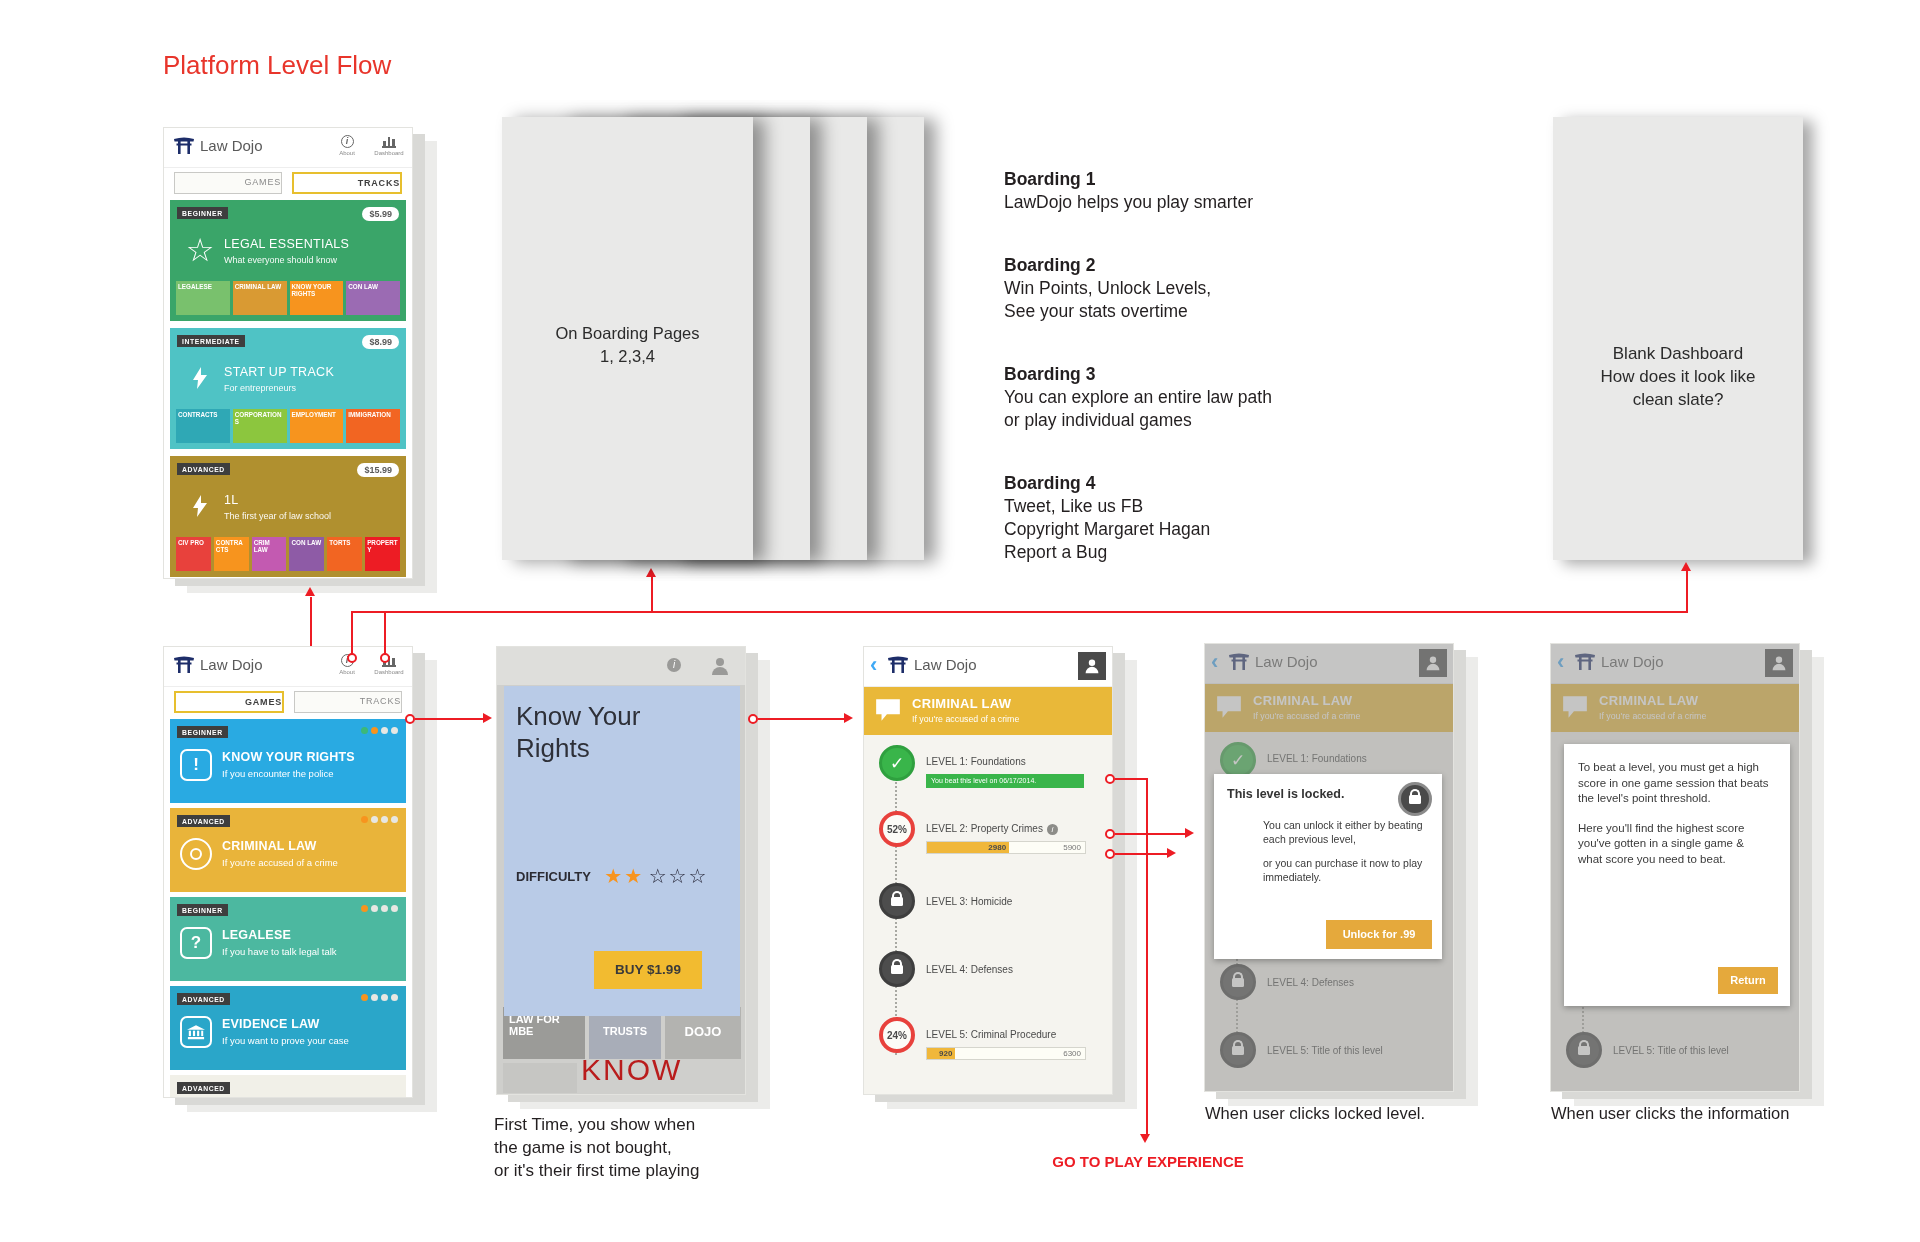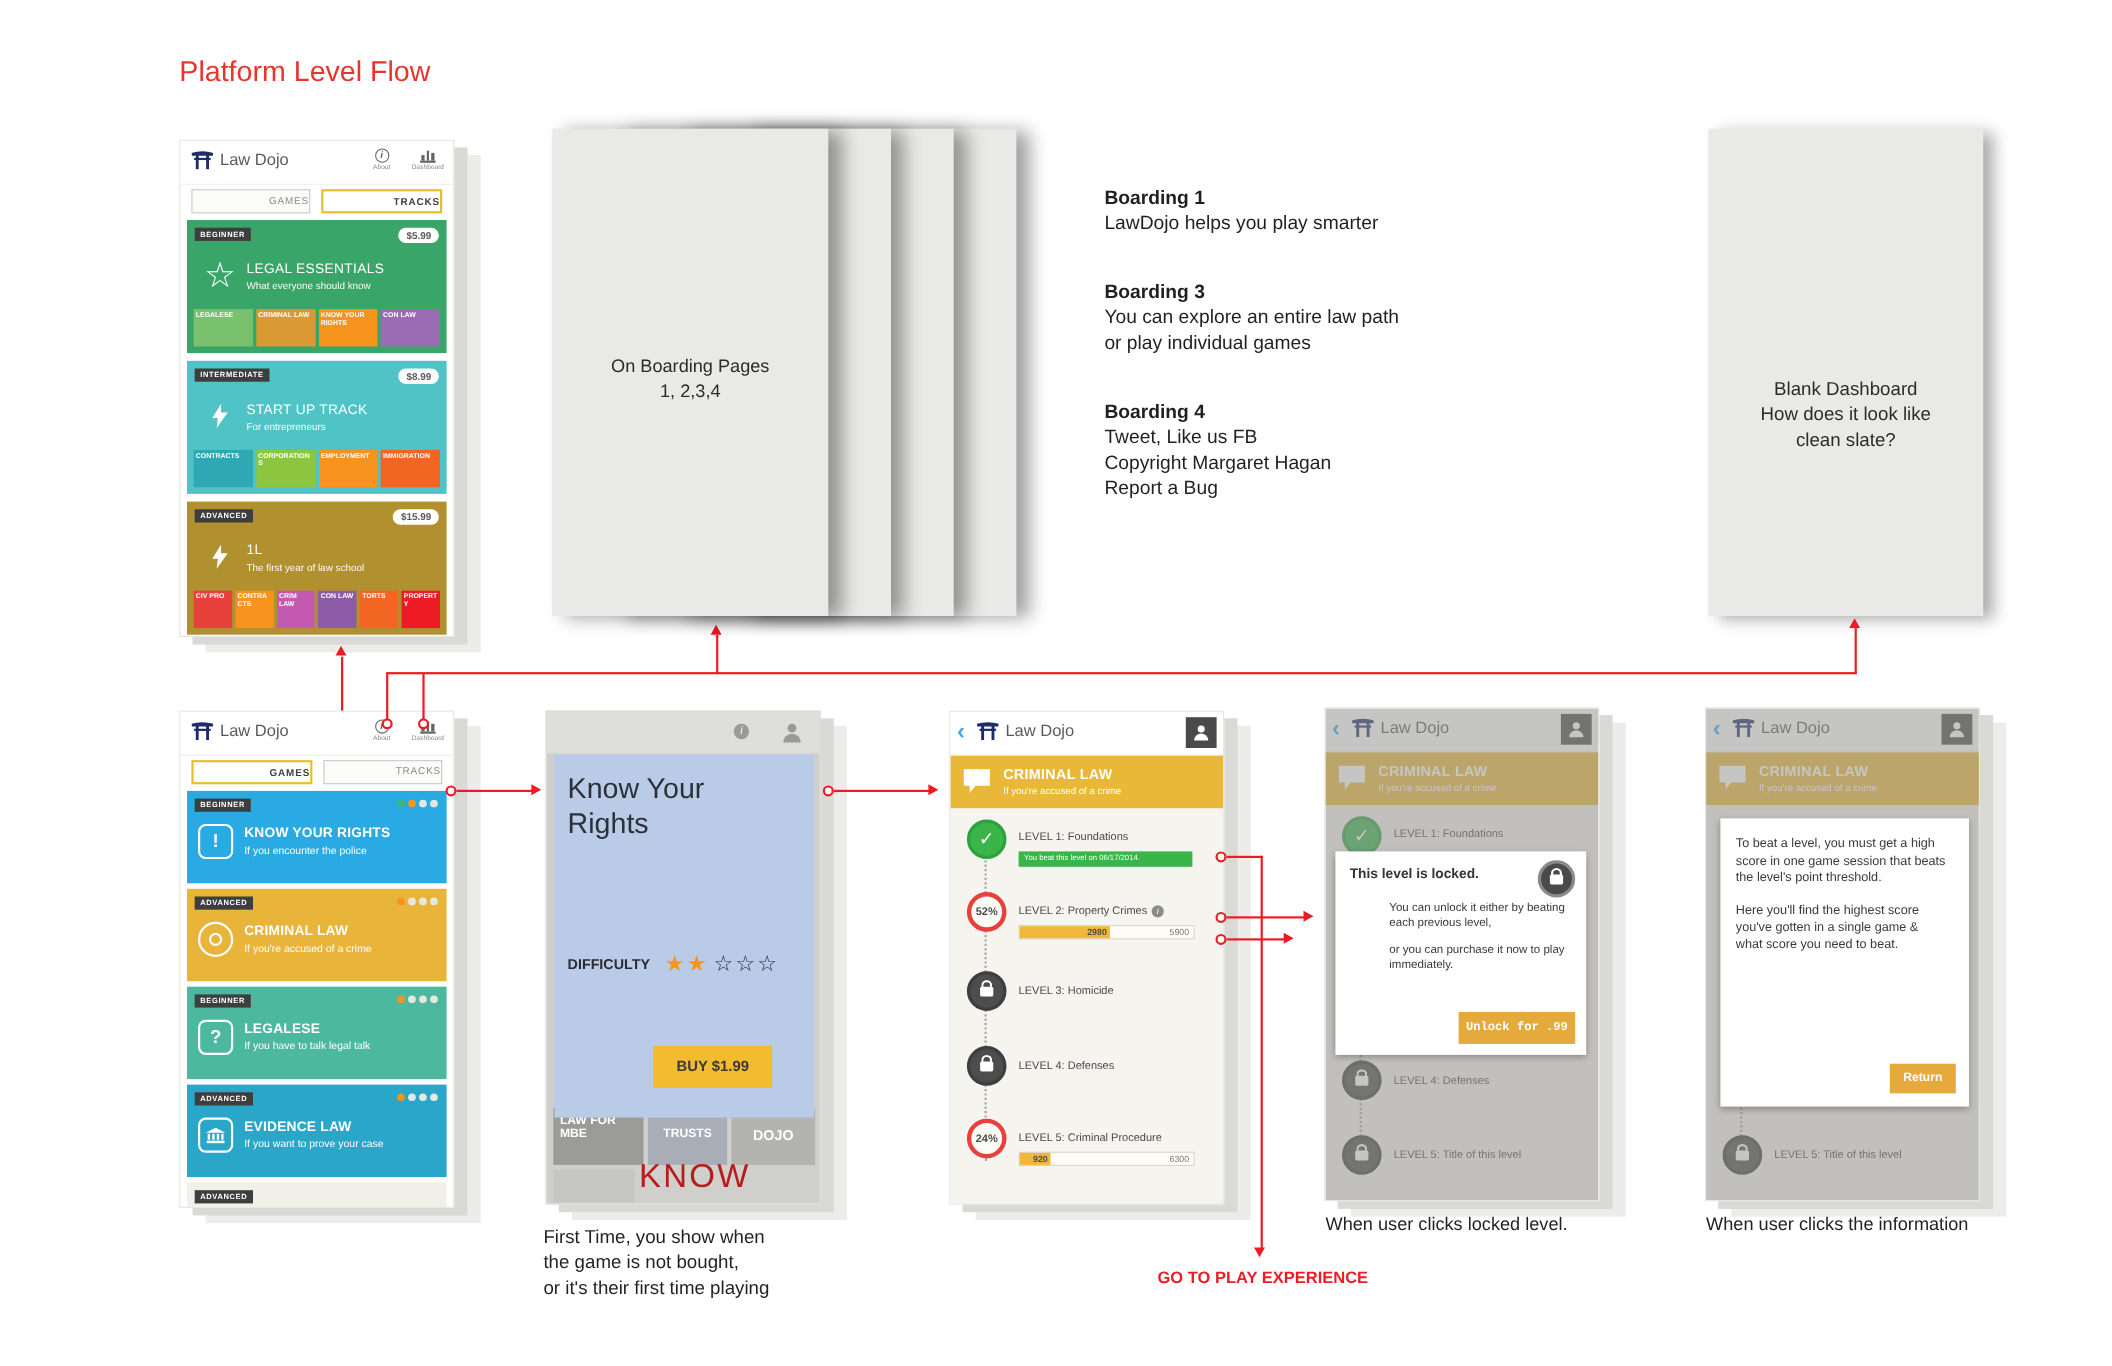--- a/index.html
+++ b/index.html
@@ -225,20 +225,25 @@
       <div>1, 2,3,4</div>
     </div>
   </div>
 
   <div class="abs notes">
     <div class="note-group">
       <div class="note-h">Boarding 1</div>
       <div>LawDojo helps you play smarter</div>
     </div>
     <div class="note-group">
+      <div class="note-h">Boarding 2</div>
+      <div>Win Points, Unlock Levels,</div>
+      <div>See your stats overtime</div>
+    </div>
+    <div class="note-group">
       <div class="note-h">Boarding 3</div>
       <div>You can explore an entire law path</div>
       <div>or play individual games</div>
     </div>
     <div class="note-group">
       <div class="note-h">Boarding 4</div>
       <div>Tweet, Like us FB</div>
       <div>Copyright Margaret Hagan</div>
       <div>Report a Bug</div>
     </div>
@@ -482,21 +487,21 @@
       <div class="lv-name" style="top:313px;">LEVEL 5: Title of this level</div>
     </div>
     <div class="dim-overlay"></div>
     <div class="modal" style="left:9px; top:130px; width:228px; height:185px;padding-left:36px;">
       <div class="modal-title">This level is locked.</div>
       <div class="modal-lock">
           <span class="lock"></span>
         </div>
       <p style="margin:44px 0 0 13px; width:170px;">You can unlock it either by beating each previous level,</p>
       <p style="margin:10px 0 0 13px; width:170px;">or you can purchase it now to play immediately.</p>
-      <div class="modal-btn" style="right:10px; bottom:10px; width:106px; height:29px; line-height:29px; font-size:11px;font-family:Liberation Mono, monospace;">Unlock for .99</div>
+      <div class="modal-btn" style="right:10px; bottom:10px; width:106px; height:29px; line-height:29px; font-size:11px;">Unlock for .99</div>
     </div>
   </div>
   <div class="abs caption" style="left:1205px; top:1102px;">When user clicks locked level.</div>
 
   <div class="phone" style="left:1550px; top:643px; height:449px;">
     <div class="app-header">
       <span class="hdr-back">‹</span>
       <div class="logo-row indent">
         <svg width="20" height="17" viewBox="0 0 20 17">
             <path d="M0 2 Q10 -1 20 2 L19.5 4.5 L0.5 4.5 Z" fill="#1d2d69"></path>

